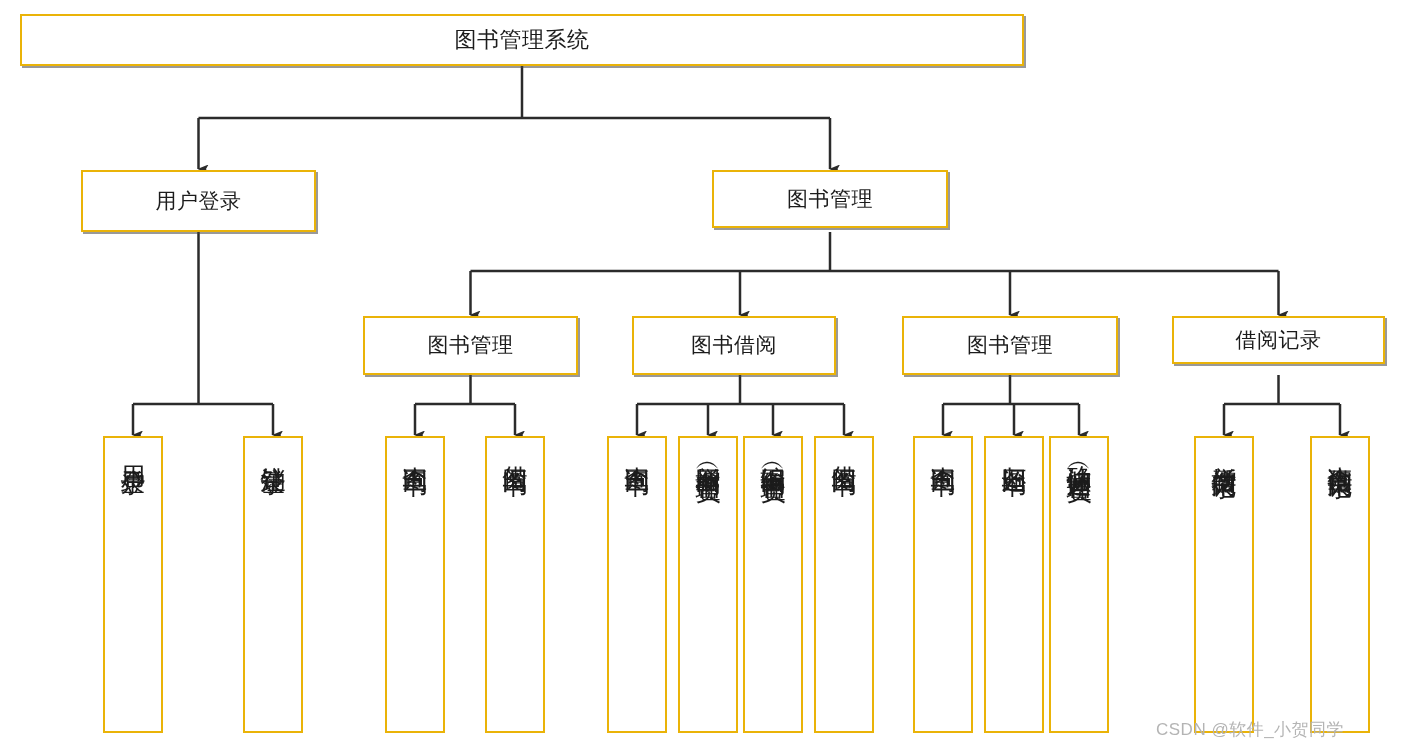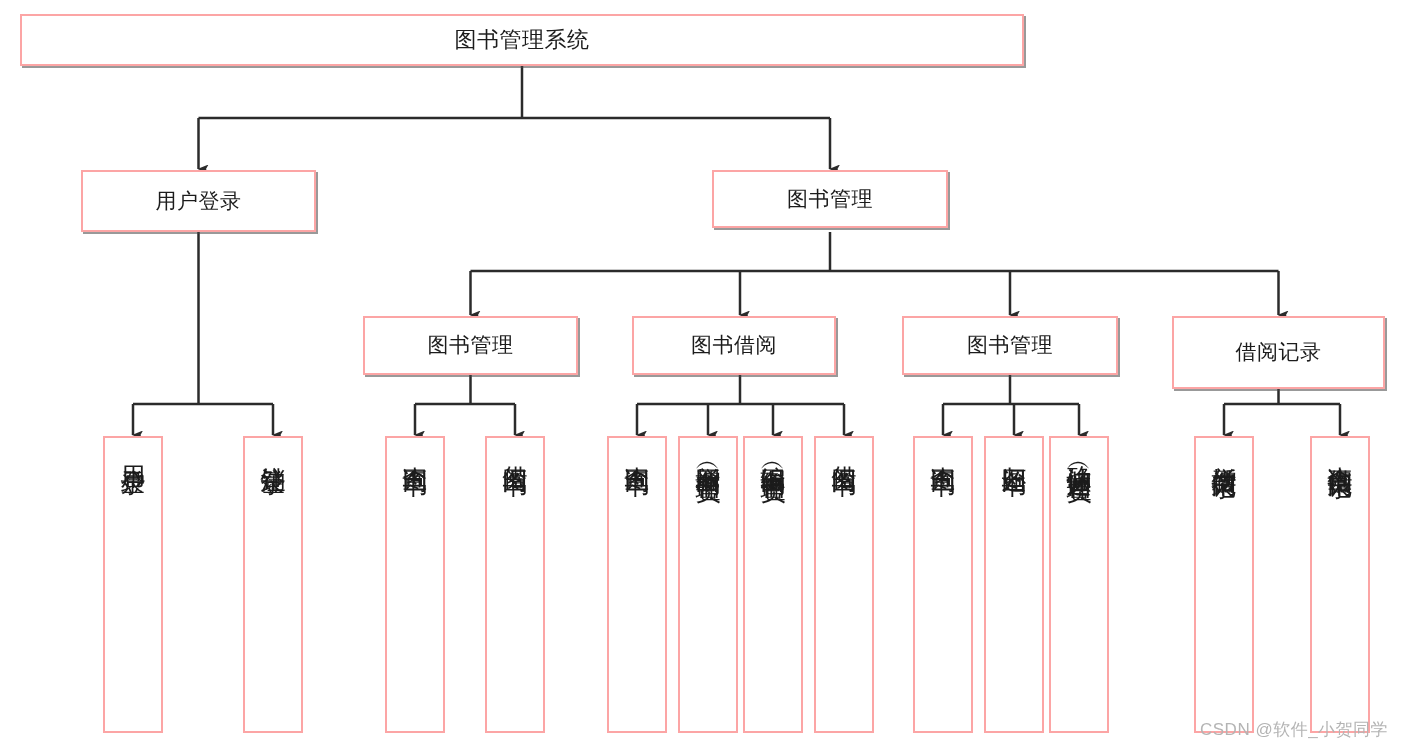--- a/index.html
+++ b/index.html
@@ -22,21 +22,21 @@
     position: absolute;
     left: 0;
     top: 0;
     width: 1405px;
     height: 747px;
     pointer-events: none;
   }
   .node {
     position: absolute;
     box-sizing: border-box;
-    border: 2px solid #fca5a5;
+    border: 2px solid #eab308;
     background: #ffffff;
     display: flex;
     align-items: center;
     justify-content: center;
     color: #1c1c1c;
     z-index: 2;
   }
   .node.shadowed {
     box-shadow: 2px 2px 0 rgba(70,70,70,0.55);
   }
@@ -135,21 +135,21 @@
 
   <div class="node horizontal shadowed" style="left: 363px; top: 316px; width: 215px; height: 59px;">
     <span class="label">图书管理</span>
   </div>
   <div class="node horizontal shadowed" style="left: 632px; top: 316px; width: 204px; height: 59px;">
     <span class="label">图书借阅</span>
   </div>
   <div class="node horizontal shadowed" style="left: 902px; top: 316px; width: 216px; height: 59px;">
     <span class="label">图书管理</span>
   </div>
-  <div class="node horizontal shadowed" style="left: 1172px; top: 316px; width: 213px; height: 73px;">
+  <div class="node horizontal shadowed" style="left: 1172px; top: 316px; width: 213px; height: 48px;">
     <span class="label">借阅记录</span>
   </div>
 
   <div class="node vertical" style="left: 103px; top: 436px; width: 60px; height: 297px;">
     <span class="label">用户登录</span>
   </div>
   <div class="node vertical" style="left: 243px; top: 436px; width: 60px; height: 297px;">
     <span class="label">注销登录</span>
   </div>
 
@@ -183,14 +183,14 @@
     <span class="label">确认归还（管理员）</span>
   </div>
 
   <div class="node vertical" style="left: 1194px; top: 436px; width: 60px; height: 297px;">
     <span class="label">新增借阅记录</span>
   </div>
   <div class="node vertical" style="left: 1310px; top: 436px; width: 60px; height: 297px;">
     <span class="label">查询借阅记录</span>
   </div>
 
-  <div class="watermark" style="left: 1200px; top: 718px;">CSDN @软件_小贺同学</div>
+  <div class="watermark" style="left: 1156px; top: 718px;">CSDN @软件_小贺同学</div>
 </div>
 
 </body></html>

